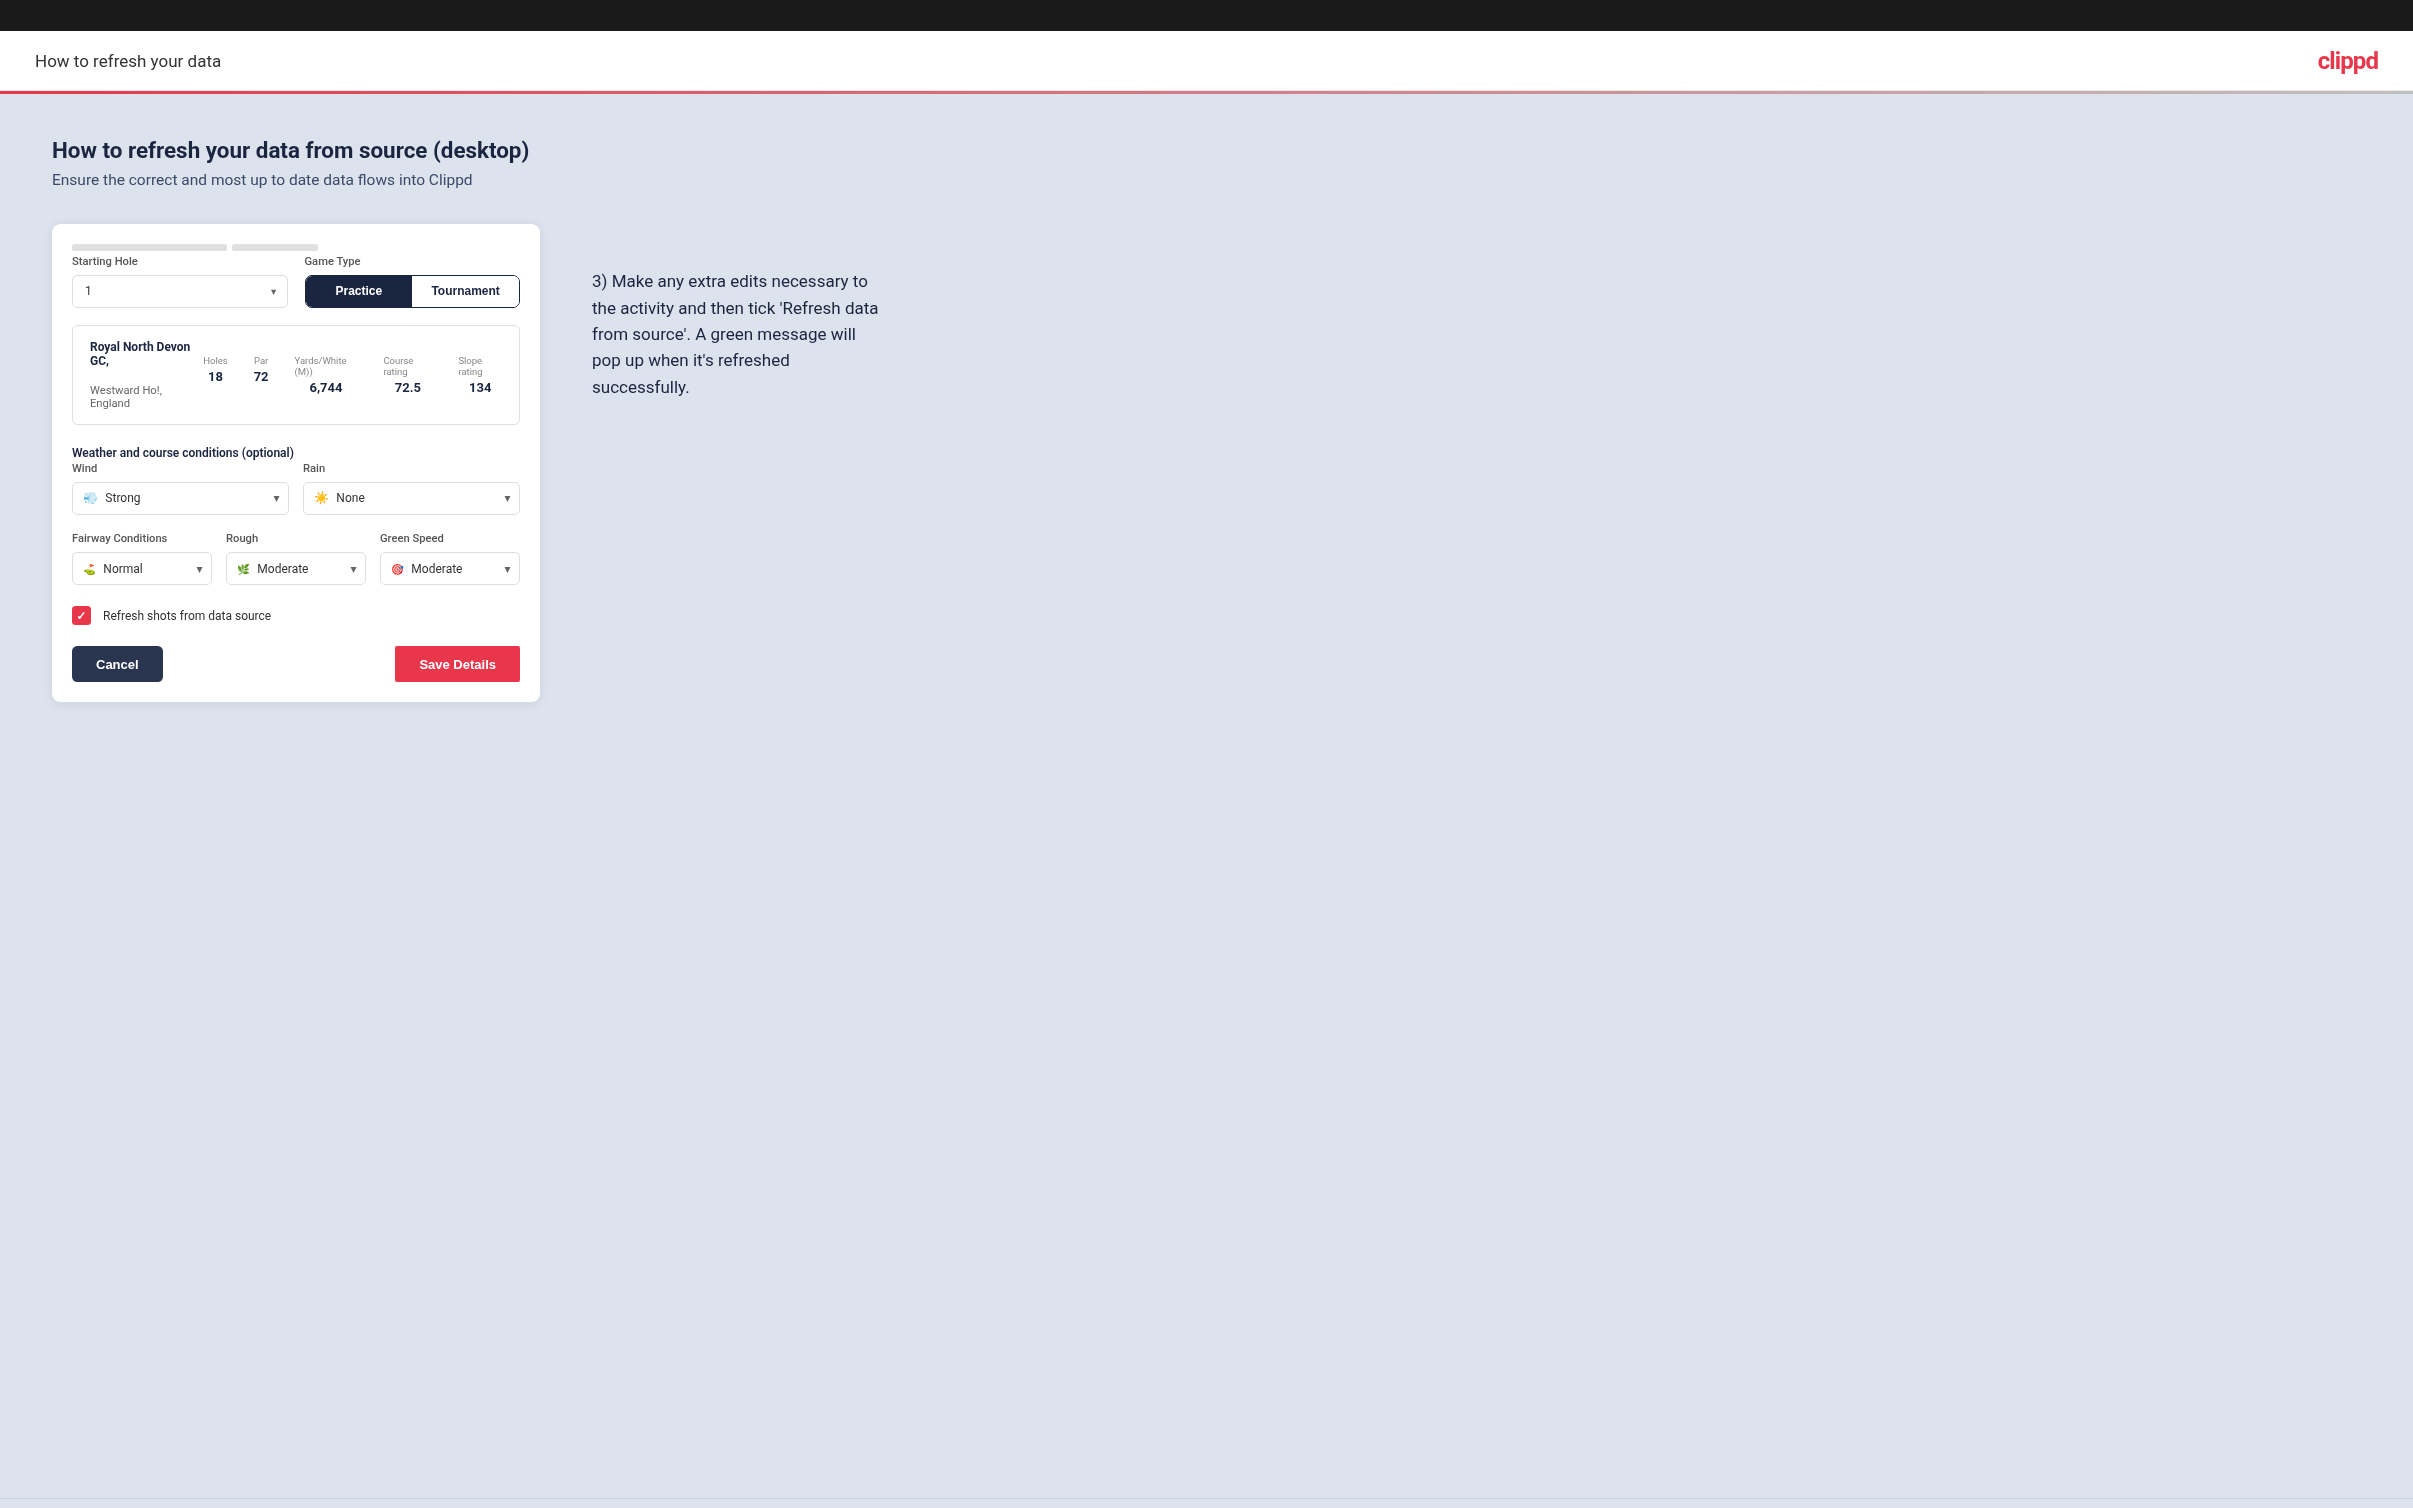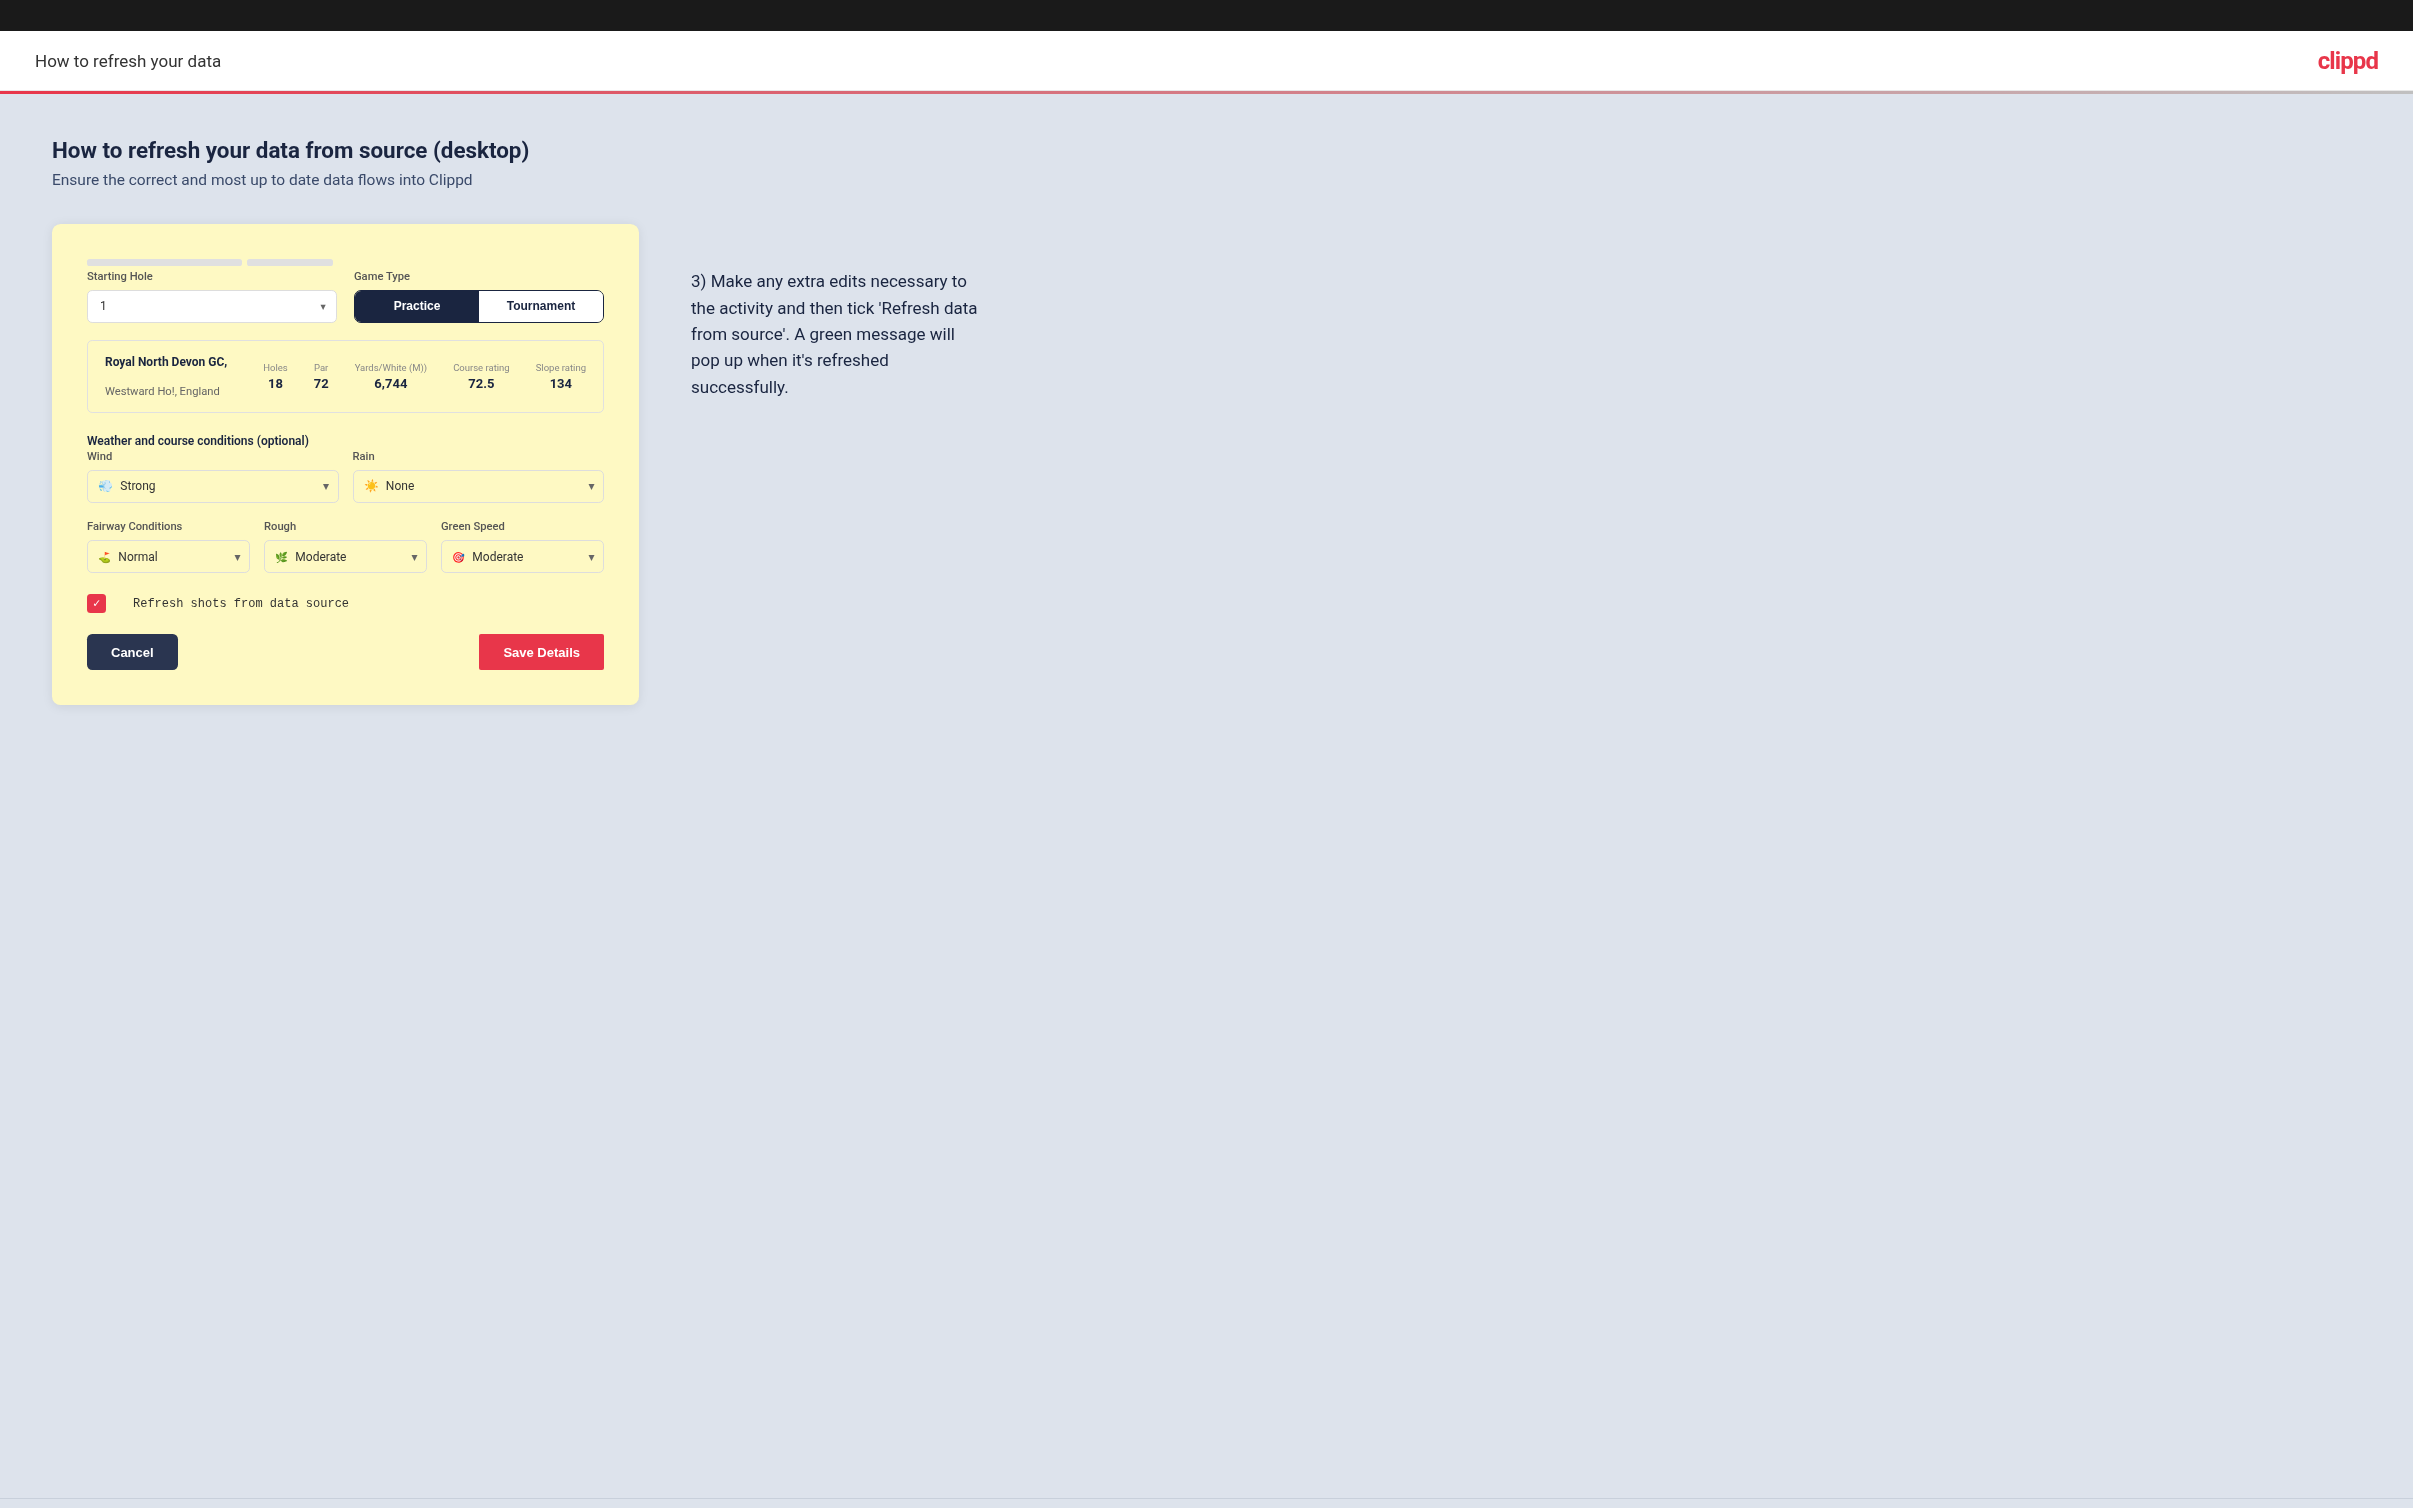--- a/index.html
+++ b/index.html
@@ -52,24 +52,24 @@
       color: #3a4a6a;
       margin-bottom: 35px;
       font-weight: 400;
     }
     .content-layout {
       display: flex;
       gap: 52px;
       align-items: flex-start;
     }
     .card {
-      background: #fef9c3;
+      background: #ffffff;
       border-radius: 8.6px;
-      padding: 35px;
-      width: 587px;
+      padding: 20px;
+      width: 488px;
       box-shadow: 0 1.7px 10.4px rgba(0,0,0,0.08);
     }
     .form-row {
       display: flex;
       gap: 17px;
       margin-bottom: 17px;
     }
     .form-group {
       display: flex;
       flex-direction: column;
@@ -198,23 +198,22 @@
       color: #666;
     }
     .icon-wind::before { content: '💨'; font-size: 12px; }
     .icon-rain::before { content: '☀️'; font-size: 12px; }
     .icon-fairway::before { content: '⛳'; font-size: 10.4px; }
     .icon-rough::before { content: '🌿'; font-size: 10.4px; }
     .icon-green::before { content: '🎯'; font-size: 10.4px; }
     .checkbox-row {
       display: flex;
       align-items: center;
-      gap: 27px;
+      gap: 12px;
       margin-bottom: 21px;
-      font-family: Liberation Mono, monospace;
     }
     .checkbox-custom {
       width: 19px;
       height: 19px;
       background: #e8364a;
       border-radius: 3.5px;
       display: flex;
       align-items: center;
       justify-content: center;
       flex-shrink: 0;

